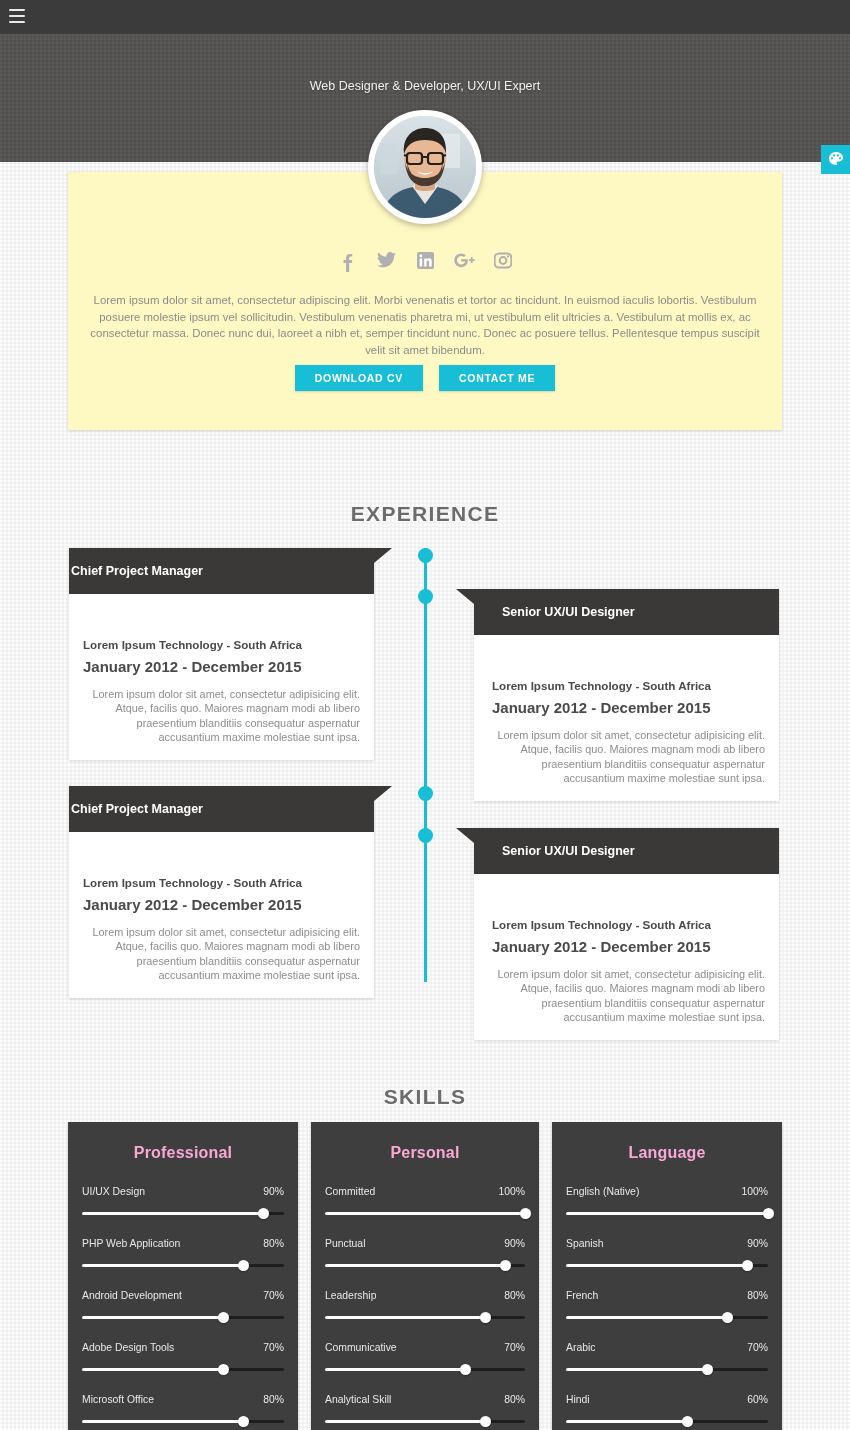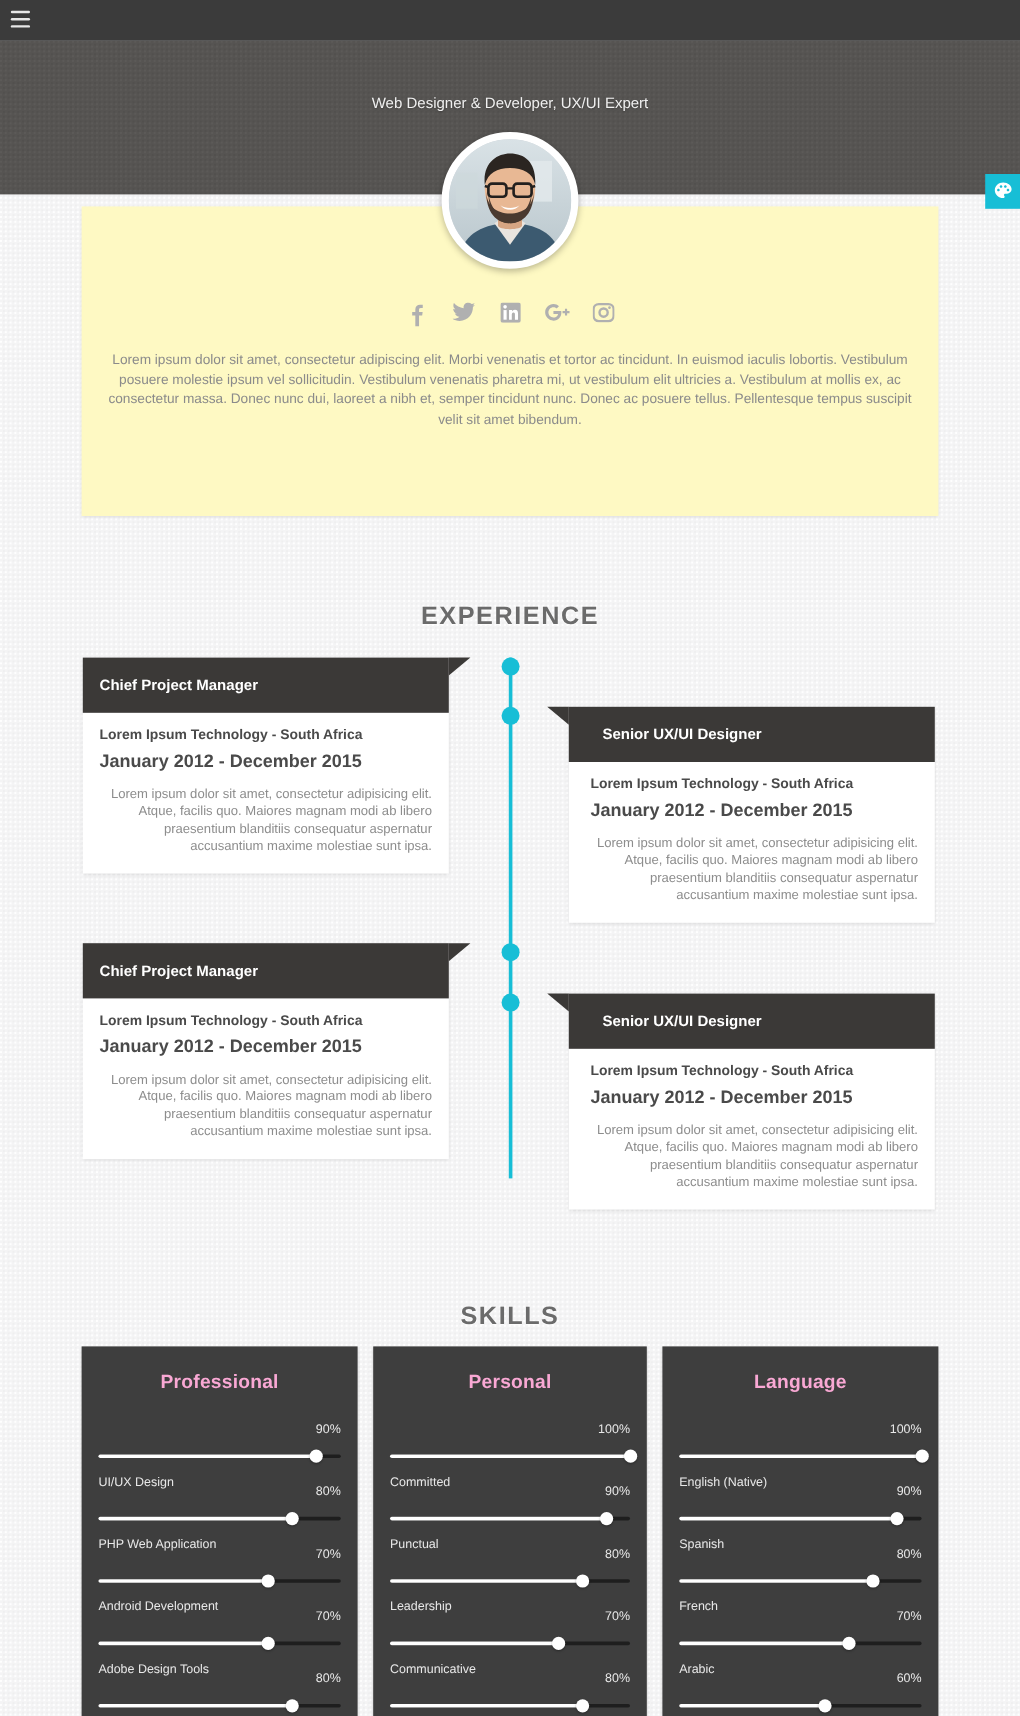--- a/index.html
+++ b/index.html
@@ -213,21 +213,21 @@
   }
   .exp-head {
     position: relative;
     height: 46px;
     background: #3b3937;
     color: #ffffff;
     font-size: 12.5px;
     font-weight: bold;
     line-height: 46px;
   }
-  .exp-card.left .exp-head { padding-left: 14px; }
+  .exp-card.left .exp-head { padding-left: 2px; }
   .exp-card.right .exp-head { padding-left: 28px; }
 
   
   .exp-card.left .exp-head:after {
     content: "";
     position: absolute;
     right: -18px; top: 0;
     width: 0; height: 0;
     border-top: 15px solid #3b3937;
     border-bottom: 31px solid transparent;
@@ -245,20 +245,21 @@
   .exp-card.right .exp-head { margin-left: 0; }
   .exp-card.right { overflow: visible; }
 
   .exp-body { padding: 12px 14px 16px 14px; }
   .exp-card.right .exp-body { padding-left: 18px; }
   .exp-company {
     color: #4a4a4a;
     font-size: 11.6px;
     font-weight: bold;
     margin-bottom: 7px;
+    margin-top: 32px;
   }
   .exp-date {
     color: #4a4a4a;
     font-size: 15px;
     font-weight: bold;
     margin-bottom: 12px;
   }
   .exp-desc {
     color: #8d8d8d;
     font-size: 10.9px;
@@ -293,21 +294,20 @@
   .skill-row {
     position: relative;
     height: 14px;
     margin-bottom: 9px;
   }
   .skill-label {
     position: absolute;
     left: 0; top: 0;
     color: #e8e8e8;
     font-size: 10.4px;
-    margin-top: 44px;
   }
   .skill-pct {
     position: absolute;
     right: 0; top: 0;
     color: #e8e8e8;
     font-size: 10.4px;
   }
   .slider {
     position: relative;
     height: 9px;
@@ -435,20 +435,24 @@
         <svg width="18" height="17" viewBox="0 0 18 17">
             <rect x="0.6" y="1.4" width="16.8" height="14.2" rx="4.4" fill="none" stroke="#b0b0b0" stroke-width="2"></rect>
             <circle cx="9" cy="8.5" r="3.4" fill="none" stroke="#b0b0b0" stroke-width="2"></circle>
             <circle cx="13.9" cy="4.4" r="1.1" fill="#b0b0b0"></circle>
           </svg>
       </span>
     </div>
 
     <div class="bio">Lorem ipsum dolor sit amet, consectetur adipiscing elit. Morbi venenatis et tortor ac tincidunt. In euismod iaculis lobortis. Vestibulum posuere molestie ipsum vel sollicitudin. Vestibulum venenatis pharetra mi, ut vestibulum elit ultricies a. Vestibulum at mollis ex, ac consectetur massa. Donec nunc dui, laoreet a nibh et, semper tincidunt nunc. Donec ac posuere tellus. Pellentesque tempus suscipit velit sit amet bibendum.</div>
 
+    <div class="btn-row">
+      <button class="btn">DOWNLOAD CV</button>
+      <button class="btn">CONTACT ME</button>
+    </div>
   </div>
 
   <div class="sec-title" id="exp-title">EXPERIENCE</div>
 
   <div class="tl-line"></div>
   <div class="tl-dot" style="top:548px"></div>
   <div class="tl-dot" style="top:589px"></div>
   <div class="tl-dot" style="top:786px"></div>
   <div class="tl-dot" style="top:828px"></div>
 

